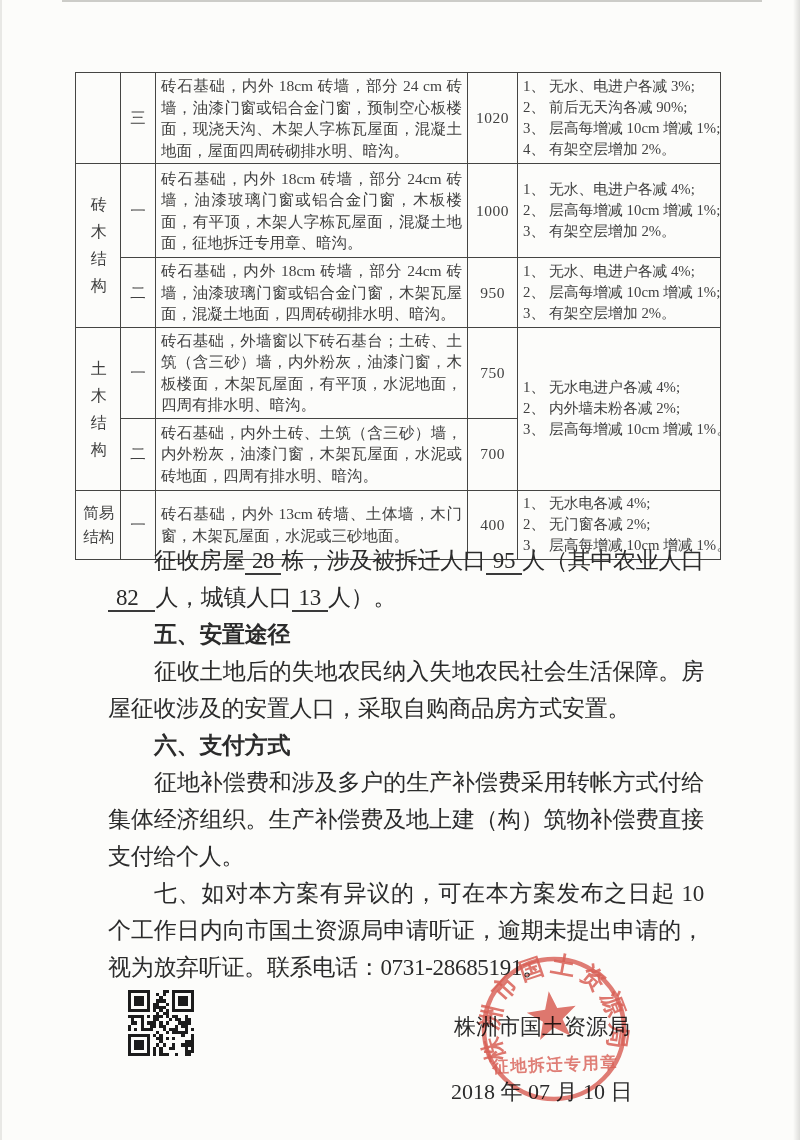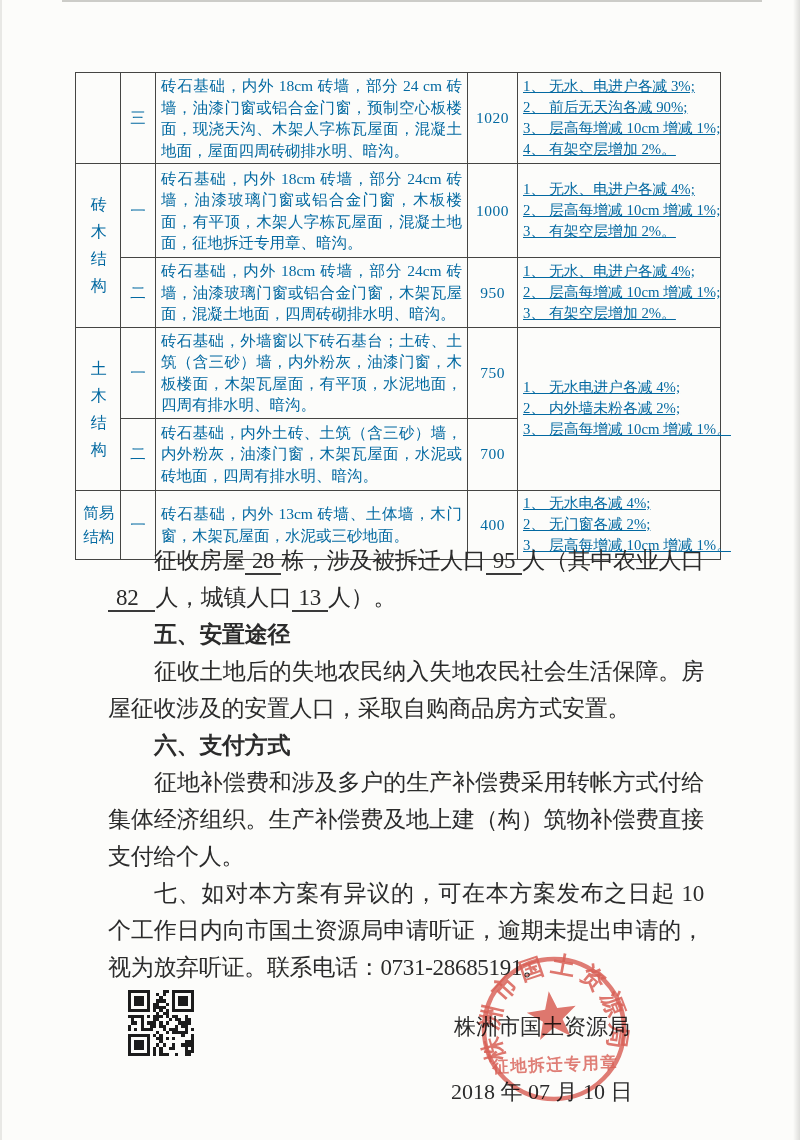--- a/index.html
+++ b/index.html
@@ -17,29 +17,29 @@
 
   
   table.comp{
     position:absolute; left:75px; top:72px; width:645px;
     border-collapse:collapse; table-layout:fixed;
   }
   table.comp td{
     border:1.5px solid #454543;
     font-size:15.5px; line-height:21.5px;
     vertical-align:middle; padding:2px 5px;
-    color:#0369a1;
+    color:#404040;
   }
   td.group{ text-align:center; padding:2px 0;}
   .vlabel{width:1.1em;margin:12px auto;word-break:break-all;line-height:27px;font-size:16px;letter-spacing:0;text-align:right;}
   .vlabel2{width:2.3em;margin:8px auto;word-break:break-all;line-height:24px;font-size:15.5px;text-align:center;}
   td.cls{ text-align:center; font-size:16px;}
   td.desc{ text-align:justify; text-justify:inter-ideograph; vertical-align:middle;}
   td.val{ text-align:center; font-size:16.5px; letter-spacing:.5px;}
-  td.notes{ padding:3px 2px 3px 9px;text-decoration:underline;}
+  td.notes{ padding:3px 2px 3px 9px;}
   td.notes .nline{ font-size:14.8px; line-height:21px; white-space:nowrap;}
   .h-r0{height:91px;} .h-r1{height:94px;} .h-r2{height:68px;}
   .h-r3{height:85px;} .h-r4{height:72px;} .h-r5{height:50px;}
 
   
   .bodytext{
     position:absolute; left:108px; top:542px; width:596px;
     font-size:23px; line-height:37px; letter-spacing:-.3px;
     text-align:justify; text-justify:inter-ideograph;
   }

